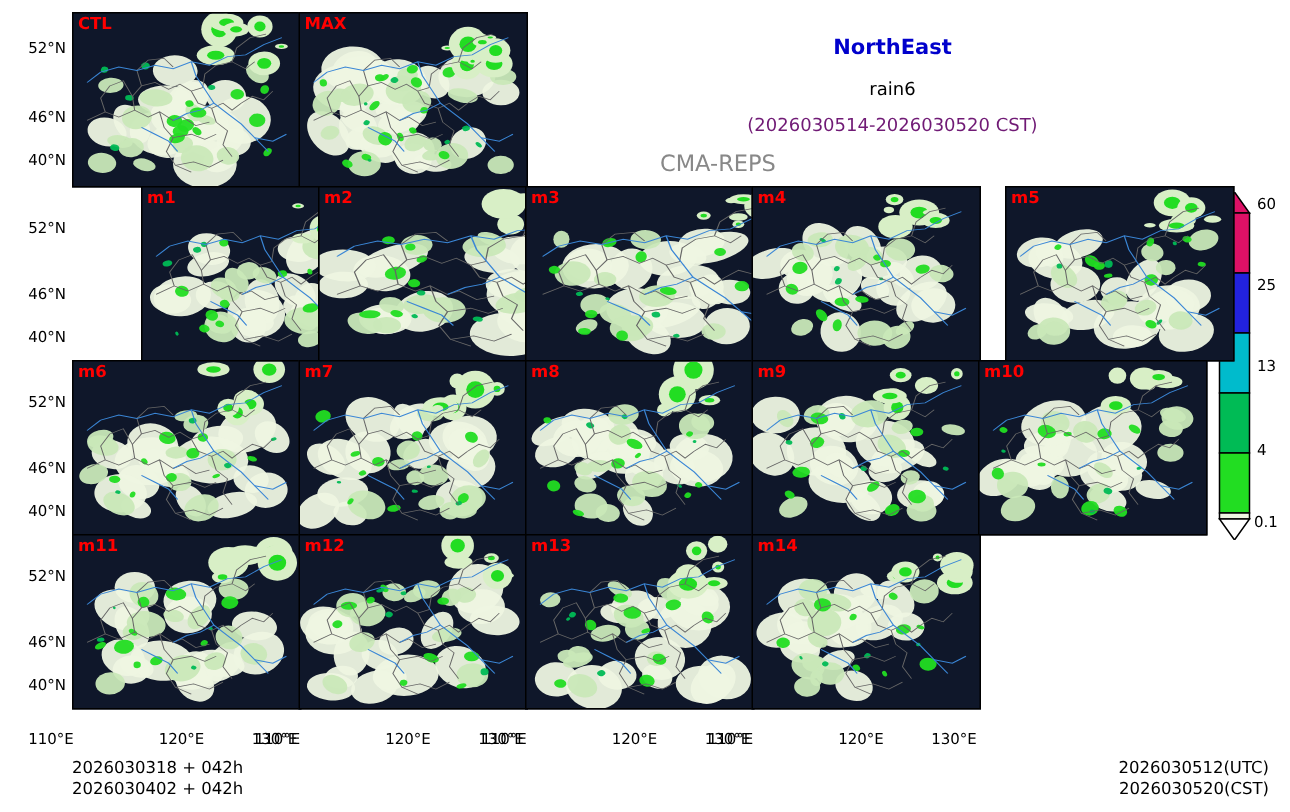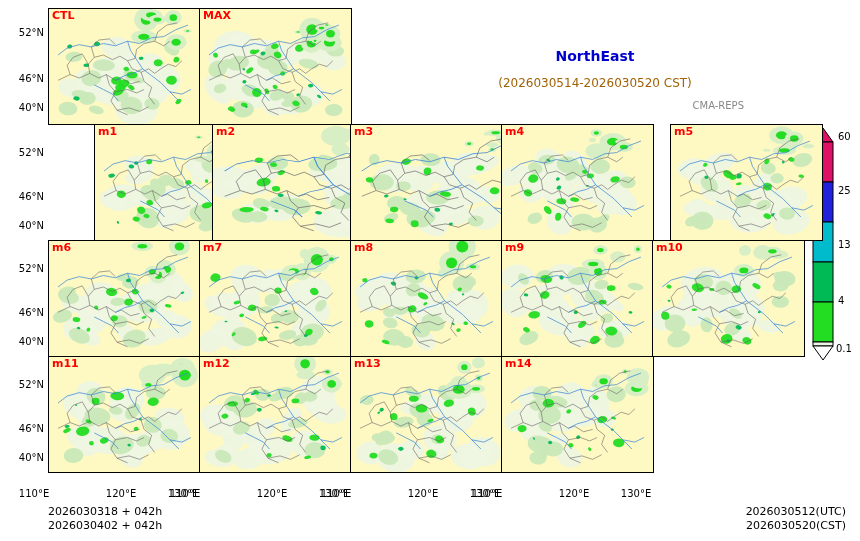--- a/index.html
+++ b/index.html
@@ -9,21 +9,21 @@
     font-family:"DejaVu Sans","Liberation Sans",sans-serif;
     position:relative;
     overflow:hidden;
   }
   .root{position:absolute;left:0;top:0;width:860px;height:541px;}
 
   
   .panel{
     position:absolute;
     border:1px solid #000;
-    background:#fef9c3;
+    background:#0f172a;
     overflow:hidden;
   }
   .panel .label{
     position:absolute;left:3px;top:1px;
     font-size:11px;font-weight:bold;color:#ff0000;
     z-index:6;line-height:12px;
     font-family:"DejaVu Sans","Liberation Sans",sans-serif;
   }
   .mapwrap{position:absolute;left:0;top:0;width:100%;height:100%;}
   .mapwrap svg{display:block;width:100%;height:100%;}
@@ -42,51 +42,52 @@
     text-align:center;
     width:50px;
     line-height:10px;
   }
 
   
   .title-main{
     position:absolute;
     left:430px;top:24px;width:330px;
     text-align:center;
-    font-size:14px;font-weight:bold;color:#0000cc;margin-top:24px;
+    font-size:14px;font-weight:bold;color:#0000cc;
   }
   .title-sub1{
     position:absolute;left:430px;top:52px;width:330px;
     text-align:center;font-size:12px;color:#000;
   }
   .title-sub2{
     position:absolute;left:430px;top:76px;width:330px;
-    text-align:center;font-size:12px;color:#a16207;
+    text-align:center;font-size:12px;color:#701a75;
   }
   .title-sub3{
-    position:absolute;left:414px;top:100px;width:330px;
-    text-align:right;font-size:10px;color:#888888;
+    position:absolute;left:440px;top:100px;width:330px;
+    text-align:left;font-size:15px;color:#888888;
   }
 
   
   .cbar{position:absolute;left:812px;top:128px;width:22px;height:232px;}
   .cbar-ticklabel{
     position:absolute;font-size:10px;color:#000;line-height:10px;
   }
 
   
   .foot-left{position:absolute;left:48px;font-size:11px;color:#000;}
   .foot-right{position:absolute;right:14px;font-size:11px;color:#000;text-align:right;}
 </style>
 </head>
 <body>
 
 <div class="root">
 
   <div class="title-main">NorthEast</div>
+  <div class="title-sub1">rain6</div>
   <div class="title-sub2">(2026030514-2026030520 CST)</div>
   <div class="title-sub3">CMA-REPS</div>
 
   <div class="ytick" style="left:2px;top:28px;">52°N</div>
   <div class="ytick" style="left:2px;top:74px;">46°N</div>
   <div class="ytick" style="left:2px;top:103px;">40°N</div>
 
   <div class="ytick" style="left:2px;top:148px;">52°N</div>
   <div class="ytick" style="left:2px;top:192px;">46°N</div>
   <div class="ytick" style="left:2px;top:221px;">40°N</div>

